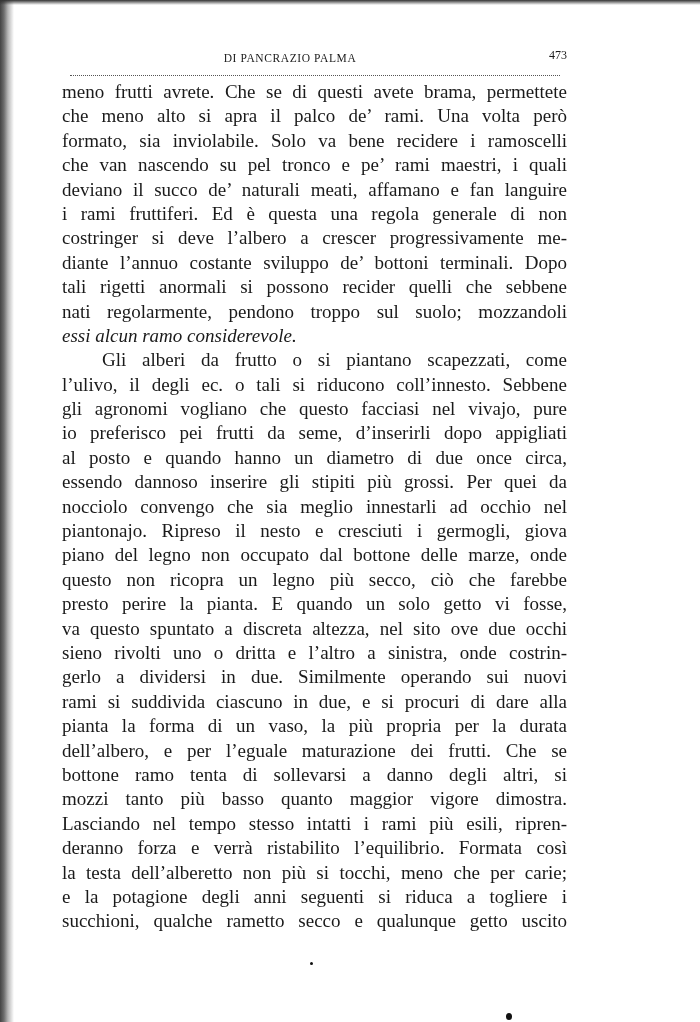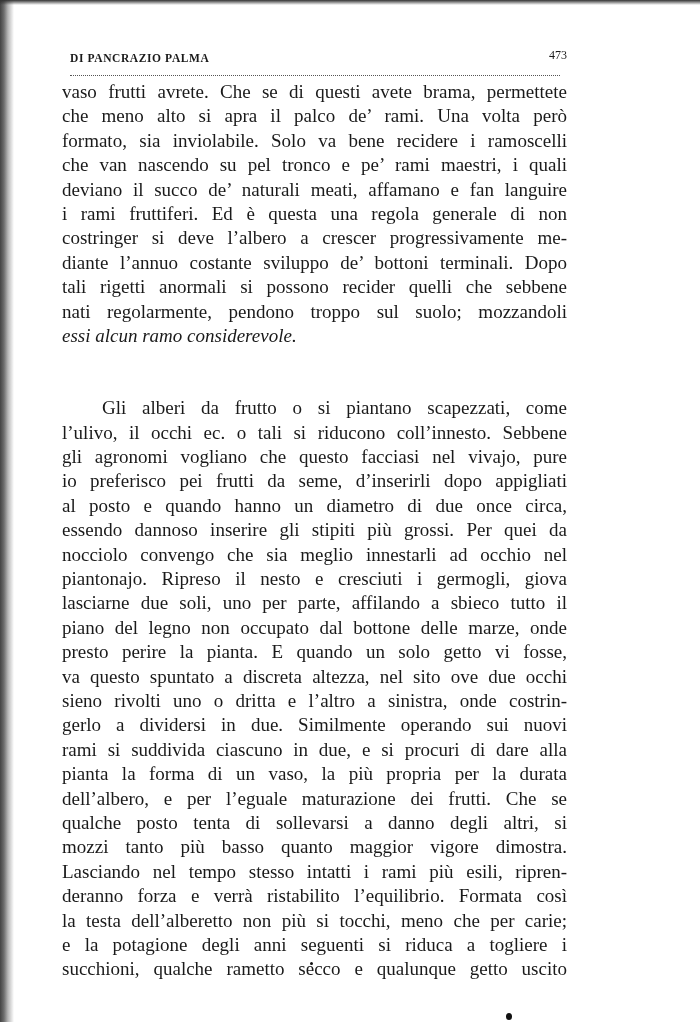--- a/index.html
+++ b/index.html
@@ -13,89 +13,89 @@
       opacity: 0.85;
     }
     .top-edge {
       position: absolute; left: 0; top: 0; width: 700px; height: 5px;
       background: linear-gradient(to bottom, #333, rgba(255,255,255,0));
     }
     .header {
       position: absolute; left: 70px; top: 48px; width: 497px; height: 26px;
     }
     .running-head {
-      position: absolute; left: 0; width: 440px; top: 4px; 
-      font-family: "Liberation Serif", serif; font-size: 11.5px; letter-spacing: 0.6px; font-weight: bold;
+      position: absolute; left: 0; width: 440px; top: 4px; text-align: center;
+      font-family: "Liberation Serif", serif; font-size: 11.5px; letter-spacing: 0.6px; font-weight: normal;
       font-variant: small-caps;
     }
     .page-number {
       position: absolute; right: 0; top: 0; font-family: "Liberation Serif", serif; font-size: 12px;
     }
     .rule {
       position: absolute; left: 70px; top: 75px; width: 490px; height: 0;
       border-top: 1px dotted #555;
     }
     .body-text {
       position: absolute; left: 62px; top: 80px; width: 505px;
       font-family: "Liberation Serif", serif; font-size: 19px; line-height: 24.4px;
       text-align: justify;
     }
     .line {
       display: block; white-space: nowrap; text-align: justify; text-align-last: justify;
       height: 24.4px;
     }
     .line.last { text-align-last: left; font-style: italic; }
-    .line.indent { padding-left: 40px; margin-top: 48px; }
+    .line.indent { padding-left: 40px; }
     .speck { position: absolute; background: #111; border-radius: 50%; }
   </style>
 </head>
 <body>
 
 <div class="binding-edge"></div>
 <div class="top-edge"></div>
 
 <div class="header">
   <span class="running-head">DI PANCRAZIO PALMA</span>
   <span class="page-number">473</span>
 </div>
 <div class="rule"></div>
 
 <div class="body-text" id="body-text">
     <div>
-      <span class="line">vaso frutti avrete. Che se di questi avete brama, permettete</span>
+      <span class="line">meno frutti avrete. Che se di questi avete brama, permettete</span>
       <span class="line">che meno alto si apra il palco de’ rami. Una volta però</span>
       <span class="line">formato, sia inviolabile. Solo va bene recidere i ramoscelli</span>
       <span class="line">che van nascendo su pel tronco e pe’ rami maestri, i quali</span>
       <span class="line">deviano il succo de’ naturali meati, affamano e fan languire</span>
       <span class="line">i rami fruttiferi. Ed è questa una regola generale di non</span>
       <span class="line">costringer si deve l’albero a crescer progressivamente me-</span>
       <span class="line">diante l’annuo costante sviluppo de’ bottoni terminali. Dopo</span>
       <span class="line">tali rigetti anormali si possono recider quelli che sebbene</span>
       <span class="line">nati regolarmente, pendono troppo sul suolo; mozzandoli</span>
       <span class="line last">essi alcun ramo considerevole.</span>
     </div>
     <div>
       <span class="line indent">Gli alberi da frutto o si piantano scapezzati, come</span>
-      <span class="line">l’ulivo, il occhi ec. o tali si riducono coll’innesto. Sebbene</span>
+      <span class="line">l’ulivo, il degli ec. o tali si riducono coll’innesto. Sebbene</span>
       <span class="line">gli agronomi vogliano che questo facciasi nel vivajo, pure</span>
       <span class="line">io preferisco pei frutti da seme, d’inserirli dopo appigliati</span>
       <span class="line">al posto e quando hanno un diametro di due once circa,</span>
       <span class="line">essendo dannoso inserire gli stipiti più grossi. Per quei da</span>
       <span class="line">nocciolo convengo che sia meglio innestarli ad occhio nel</span>
       <span class="line">piantonajo. Ripreso il nesto e cresciuti i germogli, giova</span>
-      <span class="line">lasciarne due soli, uno per parte, affilando a sbieco tutto il</span>
       <span class="line">piano del legno non occupato dal bottone delle marze, onde</span>
+      <span class="line">questo non ricopra un legno più secco, ciò che farebbe</span>
       <span class="line">presto perire la pianta. E quando un solo getto vi fosse,</span>
       <span class="line">va questo spuntato a discreta altezza, nel sito ove due occhi</span>
       <span class="line">sieno rivolti uno o dritta e l’altro a sinistra, onde costrin-</span>
       <span class="line">gerlo a dividersi in due. Similmente operando sui nuovi</span>
       <span class="line">rami si suddivida ciascuno in due, e si procuri di dare alla</span>
       <span class="line">pianta la forma di un vaso, la più propria per la durata</span>
       <span class="line">dell’albero, e per l’eguale maturazione dei frutti. Che se</span>
-      <span class="line">qualche posto tenta di sollevarsi a danno degli altri, si</span>
+      <span class="line">bottone ramo tenta di sollevarsi a danno degli altri, si</span>
       <span class="line">mozzi tanto più basso quanto maggior vigore dimostra.</span>
       <span class="line">Lasciando nel tempo stesso intatti i rami più esili, ripren-</span>
       <span class="line">deranno forza e verrà ristabilito l’equilibrio. Formata così</span>
       <span class="line">la testa dell’alberetto non più si tocchi, meno che per carie;</span>
       <span class="line">e la potagione degli anni seguenti si riduca a togliere i</span>
       <span class="line">succhioni, qualche rametto secco e qualunque getto uscito</span>
     </div>
   </div>
 
 <div class="speck" style="left:506px;top:1013px;width:6px;height:7px;"></div>

